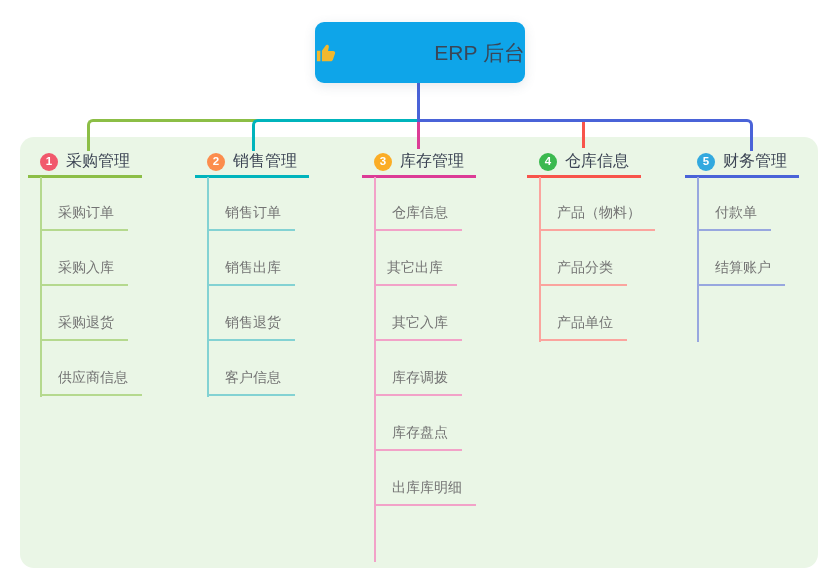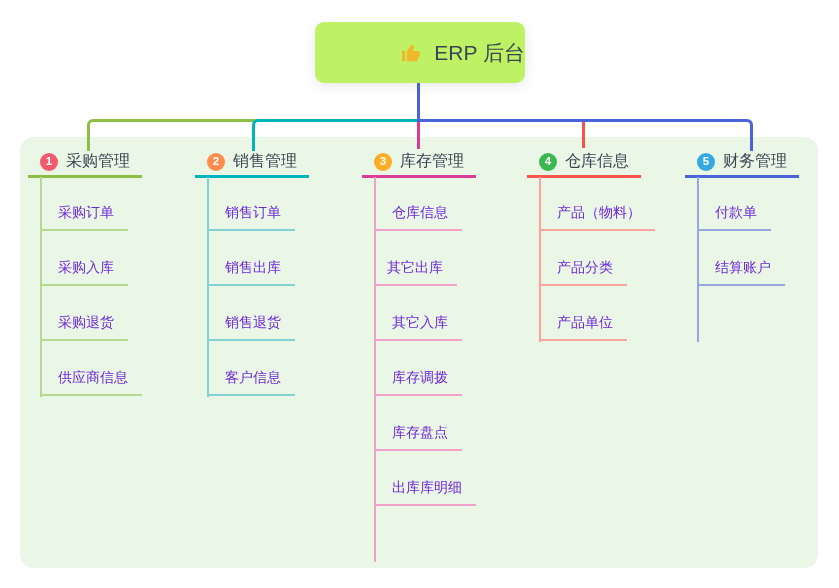--- a/index.html
+++ b/index.html
@@ -6,23 +6,23 @@
   .canvas{
     position:relative;width:839px;height:588px;background:#ffffff;overflow:hidden;
     font-family:"Liberation Sans","DejaVu Sans",sans-serif;
   }
   .panel{
     position:absolute;left:20px;top:137px;width:798px;height:431px;
     border-radius:14px;z-index:0;
   }
   .root-node{
     position:absolute;left:315px;top:22px;width:210px;height:61px;
-    background:#bef264;border-radius:9px;z-index:3;
+    background:#0ea5e9;border-radius:9px;z-index:3;
     box-shadow:0 3px 12px rgba(70,90,110,.14);
-    display:flex;align-items:center;justify-content:flex-end;gap:11px;
+    display:flex;align-items:center;justify-content:space-between;gap:11px;
     font-size:21px;font-weight:500;color:#3a4657;
   }
   .root-node .ricon{width:23px;height:23px;display:inline-flex;}
   .connectors{position:absolute;left:0;top:0;width:839px;height:588px;z-index:1;pointer-events:none;}
   .connectors div{position:absolute;}
   .branches{position:absolute;left:0;top:0;width:839px;height:588px;z-index:2;}
   .btitle{
     position:absolute;height:27px;width:102px;top:148px;
     display:flex;align-items:center;gap:8px;padding-left:12px;
     font-size:16px;font-weight:500;color:#3c4454;white-space:nowrap;
@@ -31,21 +31,21 @@
     width:18px;height:18px;border-radius:50%;flex:0 0 18px;
     display:flex;align-items:center;justify-content:center;
     color:#fff;font-size:11.5px;font-weight:700;line-height:1;
   }
   .kids{position:absolute;top:178px;}
   .trunk{position:absolute;width:2px;top:177px;}
   .krow{height:55px;display:flex;align-items:flex-end;}
   .krow:first-child{height:53px;}
   .krow span{
     display:inline-block;white-space:nowrap;
-    padding:0 14px 7px 18px;font-size:14px;color:#6d28d9;
+    padding:0 14px 7px 18px;font-size:14px;color:#737373;
   }
 </style>
 </head>
 <body>
 
 <div class="canvas">
   <div class="panel" id="panel" style="background: rgb(234, 246, 230);"></div>
 
   <div class="root-node">
     <span class="ricon">

